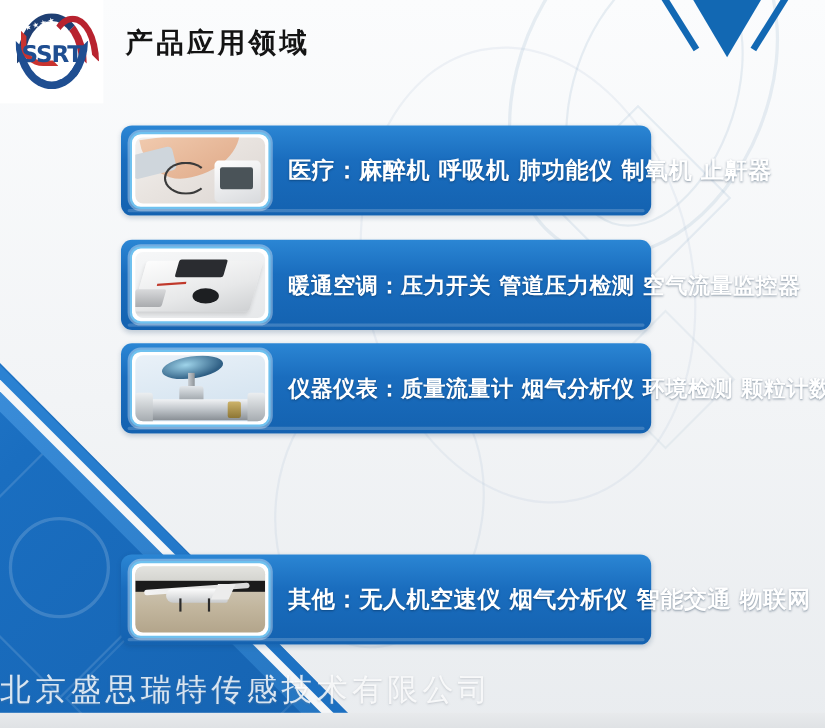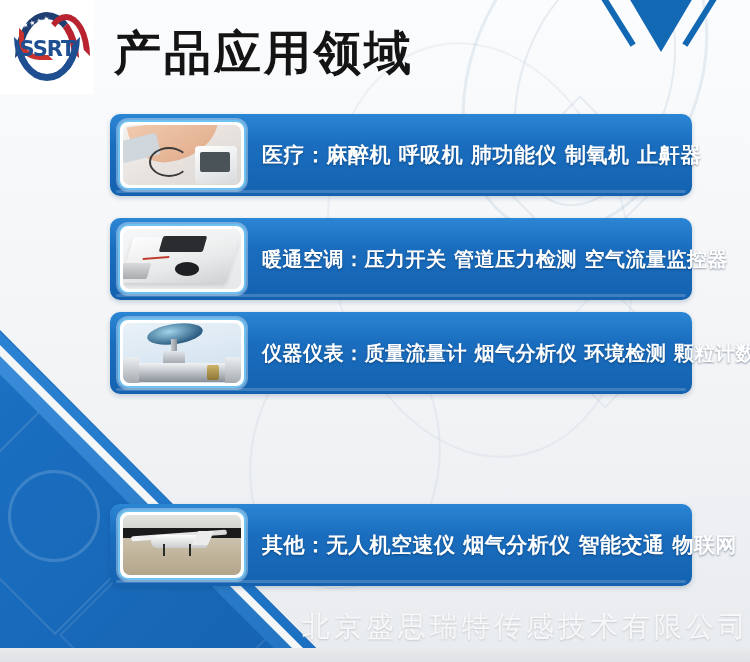--- a/index.html
+++ b/index.html
@@ -139,21 +139,21 @@
   }
   .logo-text {
     position:absolute; left:0; top:26px; width:76px;
     text-align:center;
     font-size:21px; font-weight:bold; letter-spacing:-1px;
     color:#1f4e91;
     font-family:"DejaVu Sans",sans-serif;
   }
   .header-title {
     position:absolute; left:114px; top:22px;
-    font-size:47px; font-weight:bold; color:#141414;
+    font-size:25px; font-weight:bold; color:#141414;
     letter-spacing:3px;
     font-family:Liberation Sans, sans-serif;
   }
 
   
   .chevron-wrap { position:absolute; left:604px; top:-6px; width:110px; height:80px; }
   .chev-solid {
     position:absolute; left:12px; top:-18px;
     width:0; height:0;
     border-left:45px solid transparent;
@@ -169,21 +169,21 @@
     width:56px; height:6px; background:#1268b3;
   }
   .chev-line::before { left:-6px;  transform:rotate(58deg);  transform-origin:left top; }
   .chev-line::after  { right:-6px; transform:rotate(-58deg); transform-origin:right top; }
 
   
   .rows { position:absolute; left:0; top:0; width:750px; height:662px; }
 
   .row {
     position:absolute;
-    left:110px; width:582px; height:82px;
+    left:110px; width:482px; height:82px;
     background:linear-gradient(180deg,#2b86d4 0%,#1a6dbe 38%,#1462b0 100%);
     border-radius:10px;
     box-shadow:0 2px 5px rgba(20,60,100,.22);
     display:flex; align-items:center;
   }
   .row::after {
     content:"";
     position:absolute; left:6px; right:6px; bottom:3px; height:3px;
     background:rgba(255,255,255,.18);
     border-radius:3px;
@@ -370,21 +370,21 @@
     letter-spacing:.5px;
     text-shadow:0 1px 2px rgba(0,30,60,.45);
     font-family:"DejaVu Sans","Liberation Sans",sans-serif;
     white-space:nowrap;
   }
   .row-label.sm { font-size:20px; }
 
   
   .watermark {
     position:absolute; left:0; top:608px; width:750px;
-    text-align:right;
+    text-align:left;
     font-size:28px;
     letter-spacing:4px;
     color:rgba(255,255,255,.82);
     text-shadow:0 1px 2px rgba(120,130,140,.35);
     font-family:"DejaVu Sans","Liberation Sans",sans-serif;
     pointer-events:none;
   }
   .bottom-strip {
     position:absolute; left:0; top:648px; width:750px; height:14px;
     background:linear-gradient(180deg,#e8eaec,#dfe2e5);

